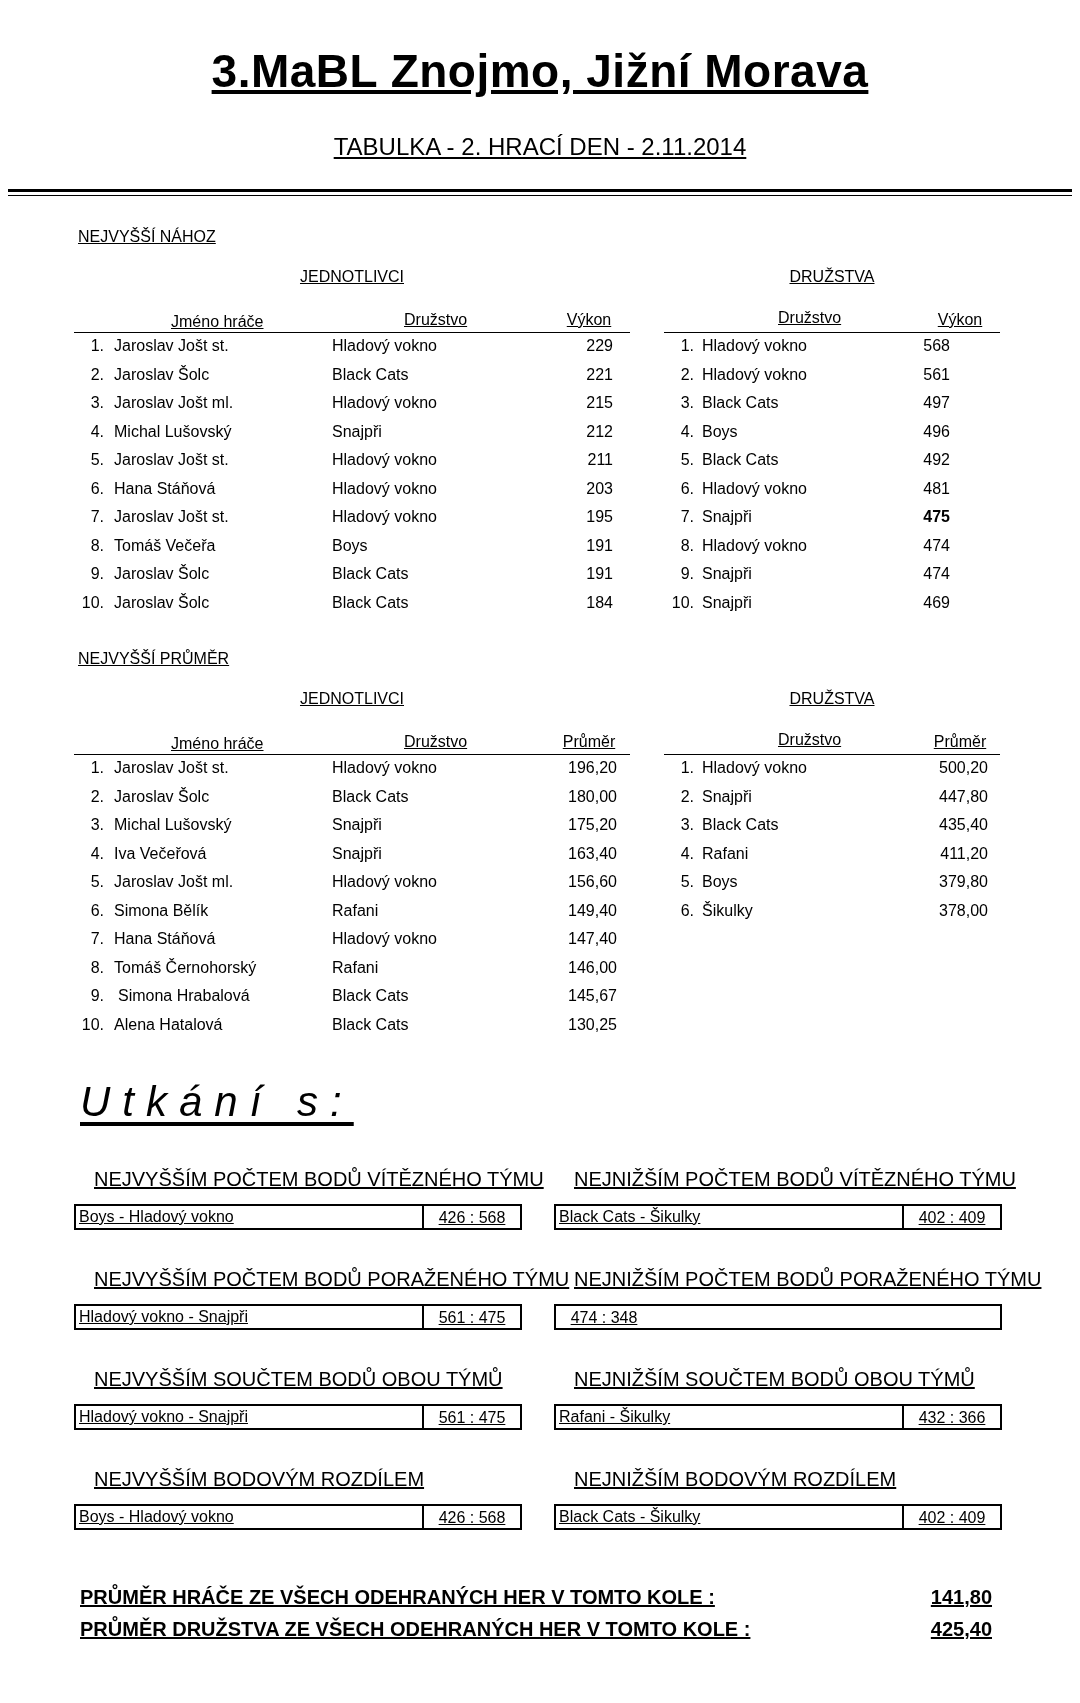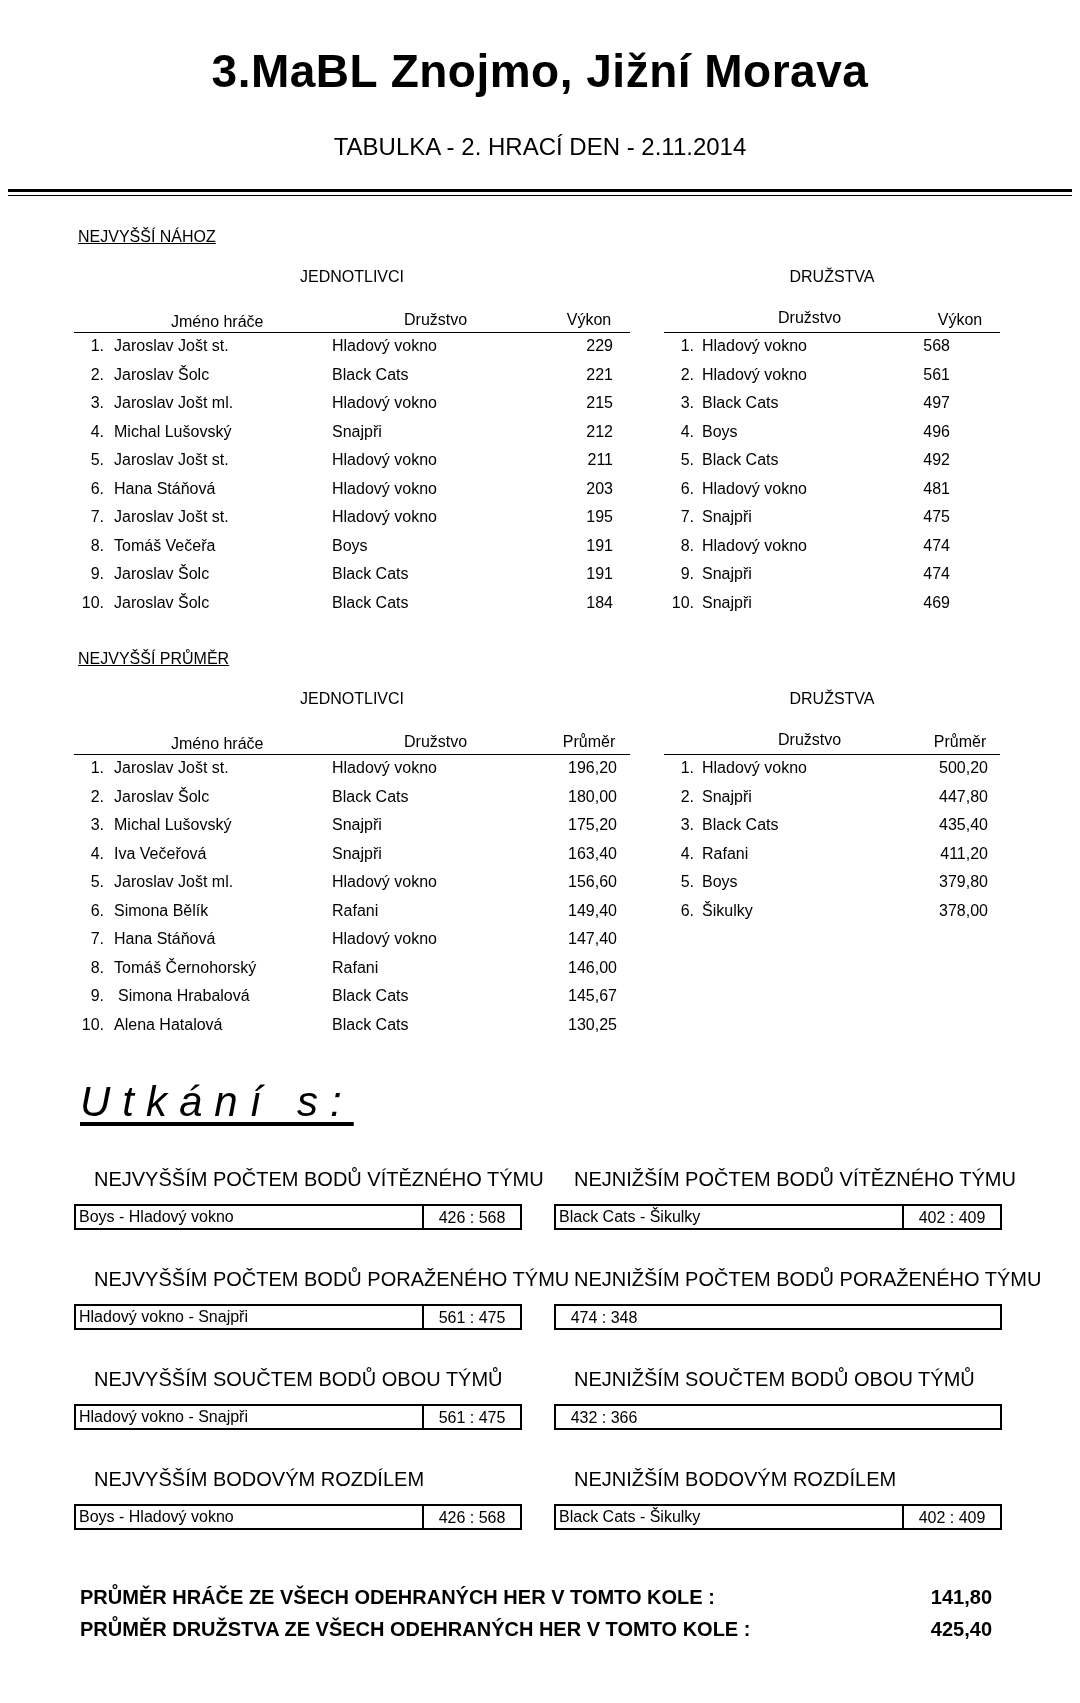--- a/index.html
+++ b/index.html
@@ -1,18 +1,18 @@
 <!DOCTYPE html>
 <html><head>
 <meta charset="utf-8">
 <style>
   html, body { margin: 0; padding: 0; background: #ffffff; }
   body { width: 1080px; height: 1703px; position: relative; overflow: hidden;
          font-family: "Liberation Sans", sans-serif; color: #000; }
-  .abs { position: absolute; }
+  .abs { position: absolute; text-decoration: underline; }
   #title { left: 0; width: 1080px; top: 44px; text-align: center; font-size: 46px; font-weight: bold; letter-spacing: 0.5px; }
   #subtitle { left: 0; width: 1080px; top: 133px; text-align: center; font-size: 24px; }
   .dbl-rule { left: 8px; width: 1064px; height: 0; border-top: 3px solid #000; }
   .section-label { font-size: 16px; text-decoration: underline; left: 78px; }
   .group-label { font-size: 16px; text-align: center; }
   .thead { font-size: 16px; }
   .hline { height: 0; border-top: 1.5px solid #000; }
   .row { font-size: 16px; height: 28.5px; position: absolute; }
   .rank { position: absolute; text-align: right; width: 30px; }
   .cell { position: absolute; white-space: nowrap; }
@@ -129,21 +129,21 @@
       <span class="cell num" style="right:50px;">492</span>
     </div>
     <div class="row" style="left:664px;top:479.5px;width:336px;">
       <span class="rank" style="left:0;">6.</span>
       <span class="cell" style="left:38px;">Hladový vokno</span>
       <span class="cell num" style="right:50px;">481</span>
     </div>
     <div class="row" style="left:664px;top:508px;width:336px;">
       <span class="rank" style="left:0;">7.</span>
       <span class="cell" style="left:38px;">Snajpři</span>
-      <span class="cell num" style="right:50px;">475</span>
+      <span class="cell num" style="right:50px;font-weight:bold;">475</span>
     </div>
     <div class="row" style="left:664px;top:536.5px;width:336px;">
       <span class="rank" style="left:0;">8.</span>
       <span class="cell" style="left:38px;">Hladový vokno</span>
       <span class="cell num" style="right:50px;">474</span>
     </div>
     <div class="row" style="left:664px;top:565px;width:336px;">
       <span class="rank" style="left:0;">9.</span>
       <span class="cell" style="left:38px;">Snajpři</span>
       <span class="cell num" style="right:50px;">474</span>
@@ -283,20 +283,21 @@
     <div class="abs m-box" style="left:554px;top:1204px;width:448px;">
       <div class="m-teams">Black Cats - Šikulky</div>
       <div class="m-score">402 : 409</div>
     </div>
     <div class="abs m-label" style="left:574px;top:1268px;">NEJNIŽŠÍM POČTEM BODŮ PORAŽENÉHO TÝMU</div>
     <div class="abs m-box" style="left:554px;top:1304px;width:448px;">
       <div class="m-score">474 : 348</div>
     </div>
     <div class="abs m-label" style="left:574px;top:1368px;">NEJNIŽŠÍM SOUČTEM BODŮ OBOU TÝMŮ</div>
     <div class="abs m-box" style="left:554px;top:1404px;width:448px;">
+      <div class="m-teams">Rafani - Šikulky</div>
       <div class="m-score">432 : 366</div>
     </div>
     <div class="abs m-label" style="left:574px;top:1468px;">NEJNIŽŠÍM BODOVÝM ROZDÍLEM</div>
     <div class="abs m-box" style="left:554px;top:1504px;width:448px;">
       <div class="m-teams">Black Cats - Šikulky</div>
       <div class="m-score">402 : 409</div>
     </div>
   </div>
 
 <div class="abs summary" style="left:80px;top:1586px;">PRŮMĚR HRÁČE ZE VŠECH ODEHRANÝCH HER V TOMTO KOLE :</div>

